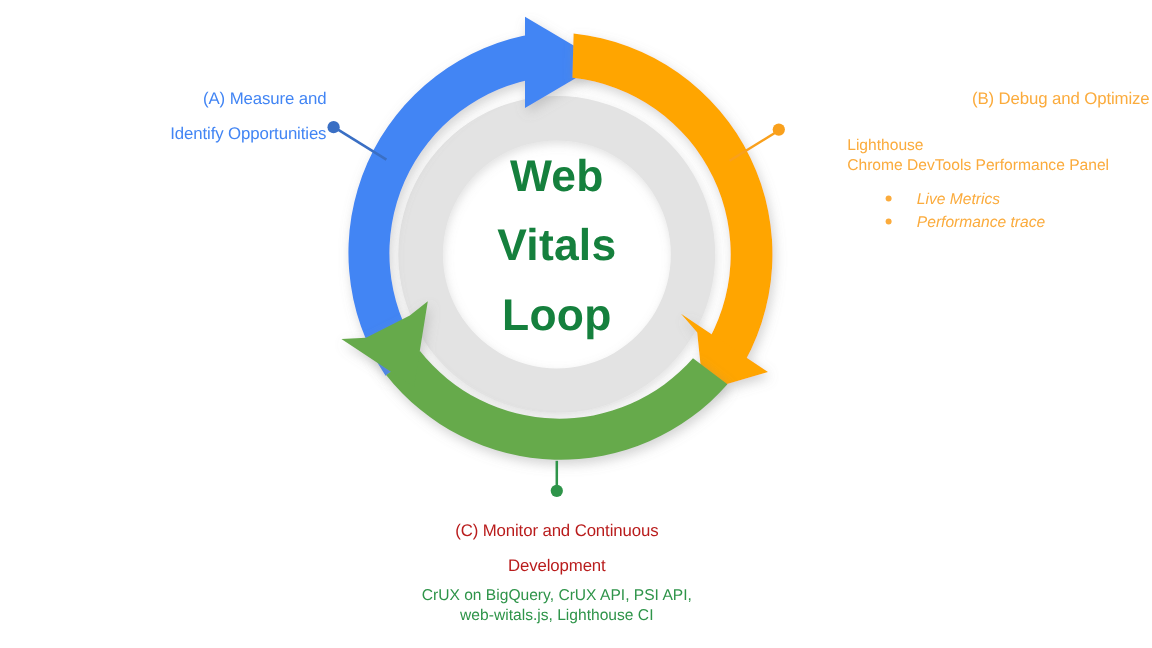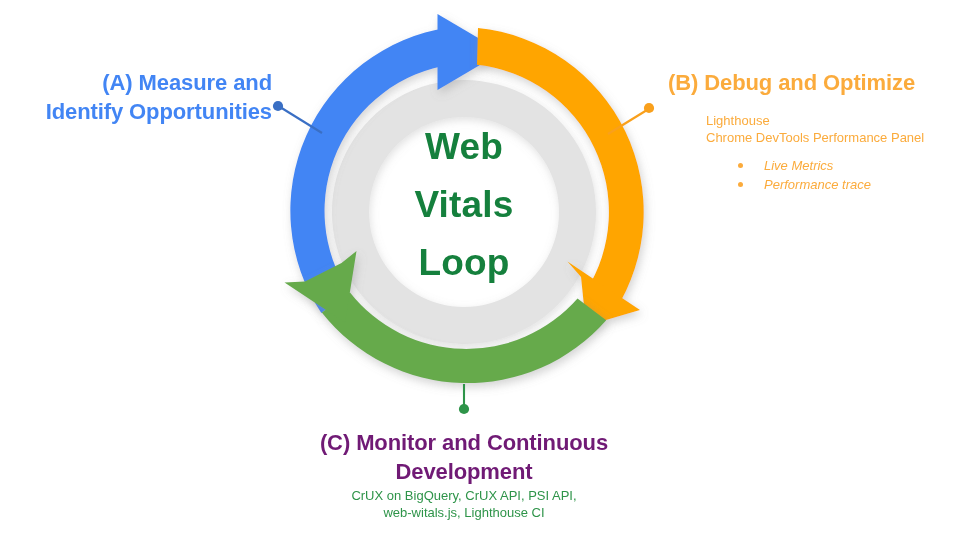--- a/index.html
+++ b/index.html
@@ -47,22 +47,22 @@
     line-height: 58px;
     letter-spacing: 0.2px;
     user-select: none;
   }
   .center-label div { white-space: nowrap; }
 
   
   .block { position: absolute; }
 
   .heading {
-    font-size: 22px;
-    font-weight: bold;
+    font-size: 14px;
+    font-weight: normal;
     line-height: 29px;
     letter-spacing: -0.1px;
   }
   .body-text {
     font-size: 13px;
     font-weight: normal;
     line-height: 17px;
   }
 
   
@@ -79,21 +79,21 @@
     padding-right: 5px;
   }
 
   
   #block-b {
     left: 668px;
     top: 68px;
     width: 290px;
     text-align: left;
   }
-  #block-b .heading { color: #fbab3c; }
+  #block-b .heading { color: #fbab3c; text-align: right; }
   #block-b .body-text {
     color: #fbab3c;
     margin-top: 15px;
     padding-left: 38px;
   }
   #block-b ul {
     list-style: none;
     margin: 10px;
     padding: 0 0 0 22px;
     font-style: italic;
@@ -113,21 +113,21 @@
     background: #fbab3c;
   }
 
   
   #block-c {
     left: 262px;
     top: 428px;
     width: 404px;
     text-align: center;
   }
-  #block-c .heading { color: #701a75; }
+  #block-c .heading { color: #b91c1c; }
   #block-c .body-text {
     color: #2e9449;
     margin-top: 1px;
   }
 </style>
 </head>
 <body>
 
 <div id="canvas">
 

